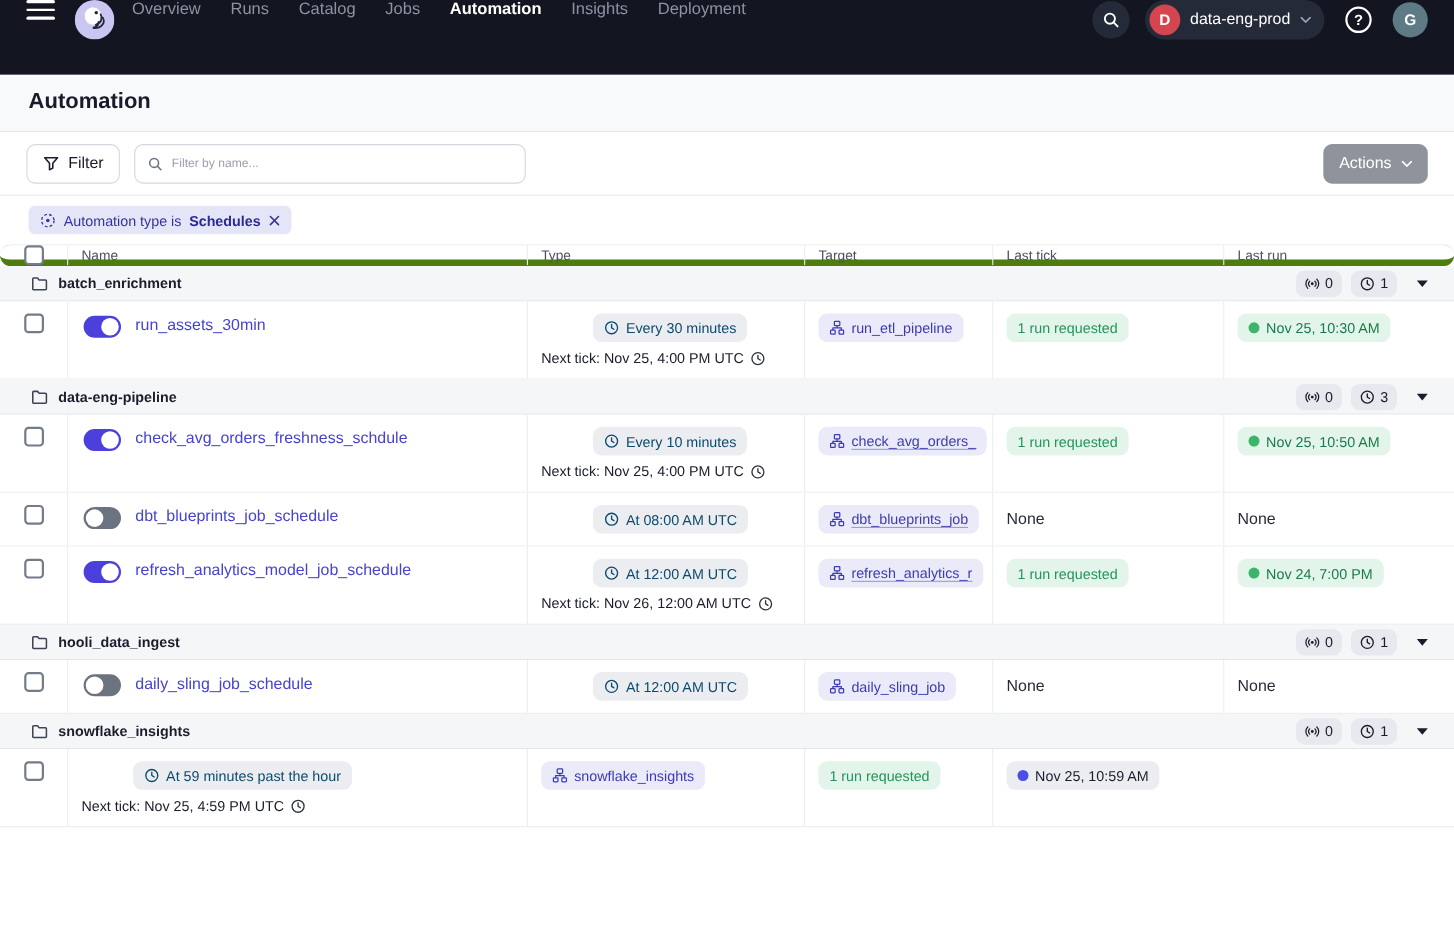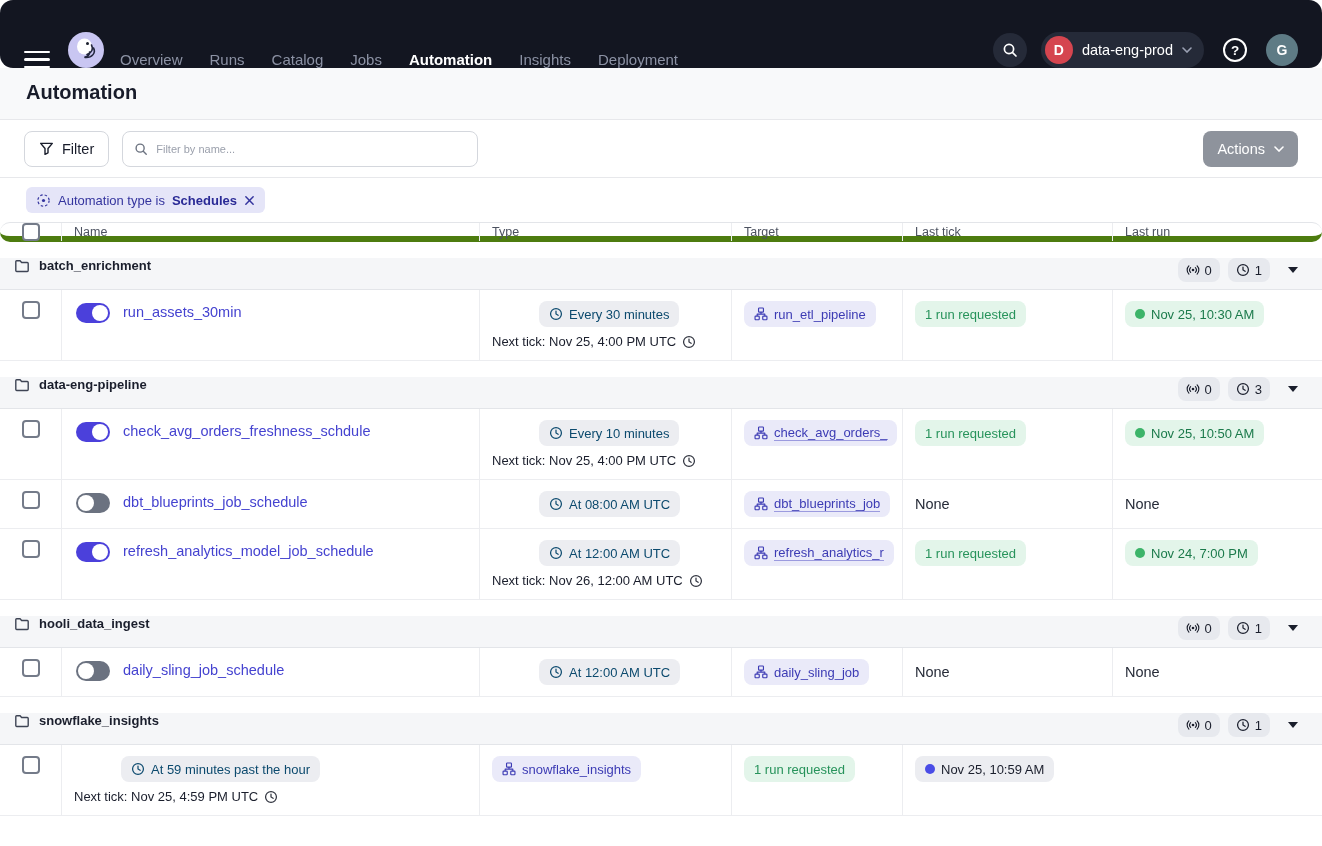--- a/index.html
+++ b/index.html
@@ -1,20 +1,20 @@
 <!DOCTYPE html>
 <html><head>
 <meta charset="utf-8">
 <style>
   * { margin:0; padding:0; box-sizing:border-box; }
   html,body { width:1322px; height:846px; overflow:hidden; background:#fff;
     font-family:"Liberation Sans", sans-serif; color:#1A1E2C; }
 
   
-  .topnav { height:68px; background:#131621; display:flex; align-items:flex-end; padding:0 24px;border-radius:13px; }
+  .topnav { height:68px; background:#131621; display:flex; align-items:flex-start; padding:0 24px; }
   .hamburger { width:26px; display:flex; flex-direction:column; gap:5px; cursor:pointer; }
   .hamburger i { display:block; height:2.5px; background:#fff; border-radius:2px; }
   .logo { width:36px; height:36px; margin:0 16px 0 18px; flex:none; }
   .nav-items { display:flex; gap:27px; align-items:center; }
   .nav-item { font-size:15px; color:#8C92A4; cursor:pointer; }
   .nav-item.active { color:#fff; font-weight:700; }
   .nav-right { margin-left:auto; display:flex; align-items:center; gap:14px; }
   .circle-btn { width:34px; height:34px; border-radius:50%; background:#252A38; display:flex; align-items:center; justify-content:center; cursor:pointer; }
   .deploy-pill { height:36px; border-radius:18px; background:#252A38; display:flex; align-items:center; gap:9px; padding:0 12px 0 4px; cursor:pointer; }
   .deploy-initial { width:28px; height:28px; border-radius:50%; background:#D5454F; color:#fff; font-size:14px; font-weight:700; display:flex; align-items:center; justify-content:center; }
@@ -43,21 +43,21 @@
   .fchip .fclose { display:flex; cursor:pointer; }
 
   
   .row { display:grid; grid-template-columns:62px 418px 252px 171px 210px minmax(0,1fr); }
   .thead { height:20px; border-top:1px solid #E3E5E9; border-bottom:6px solid #4d7c0f;border-radius:10px; }
   .thead .cell { display:flex; align-items:center; padding:0 12px; font-size:12.5px; color:#4C5260; border-right:1px solid #ECEDF0; }
   .thead .cell:last-child { border-right:0; }
   .thead .c-check { justify-content:center; padding:0; }
   .checkbox { width:18px; height:18px; border:2px solid #747B89; border-radius:4px; background:#fff; display:inline-block; cursor:pointer; flex:none; }
 
-  .grow { height:32px; background:#F5F6F8; border-bottom:1px solid #E3E5E9; display:flex; align-items:flex-start; gap:9px; padding:0 24px 0 14px; cursor:pointer;margin-top:16px; }
+  .grow { height:32px; background:#F5F6F8; border-bottom:1px solid #E3E5E9; display:flex; align-items:center; gap:9px; padding:0 24px 0 28px; cursor:pointer; }
   .gname { font-size:13px; font-weight:700; color:#1A1E2C; }
   .gright { margin-left:auto; display:flex; align-items:center; gap:8px; }
   .badge { height:24px; background:#E7E9EE; border-radius:8px; display:inline-flex; align-items:center; gap:5px; padding:0 8px; font-size:13px; color:#1A1E2C; }
   .caret { width:0; height:0; border-left:5px solid transparent; border-right:5px solid transparent; border-top:6px solid #1A1E2C; margin-left:10px; cursor:pointer; }
 
   .drow { border-bottom:1px solid #ECEDF0; background:#fff; }
   .drow .cell { padding:11px 12px; border-right:1px solid #ECEDF0; }
   .drow .cell:last-child { border-right:0; }
   .c-check { display:flex; justify-content:center; padding-left:0 !important; padding-right:0 !important; }
   .c-name { display:flex; align-items:flex-start; gap:13px; padding-left:14px !important; }

